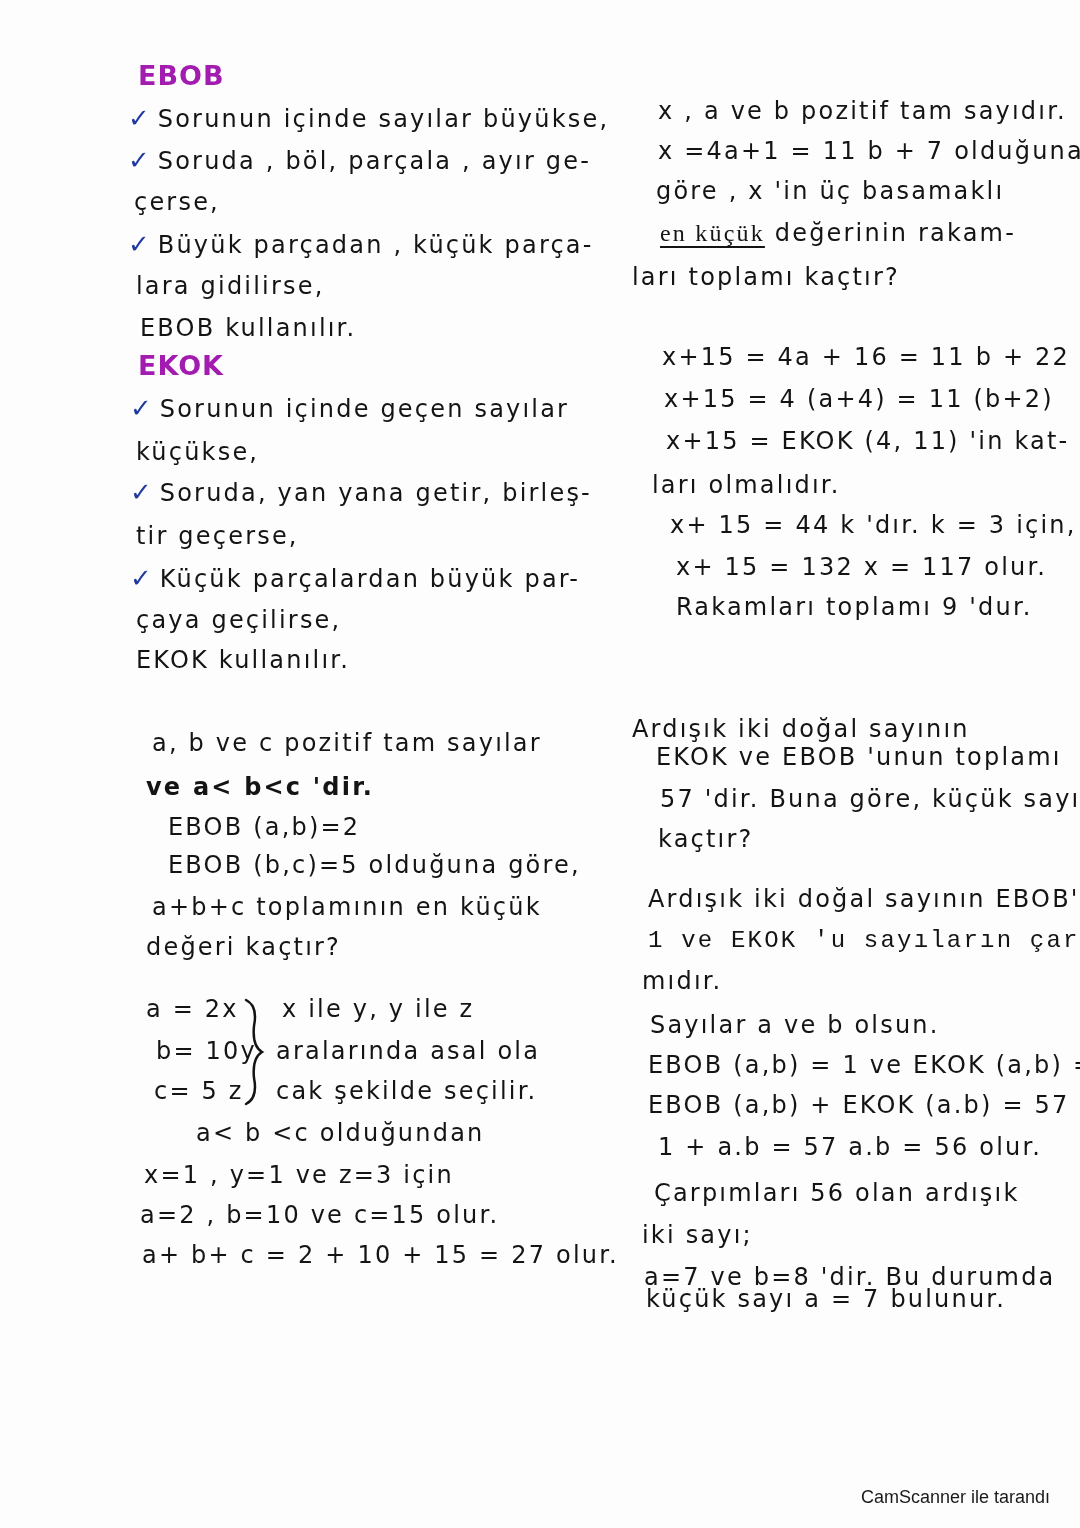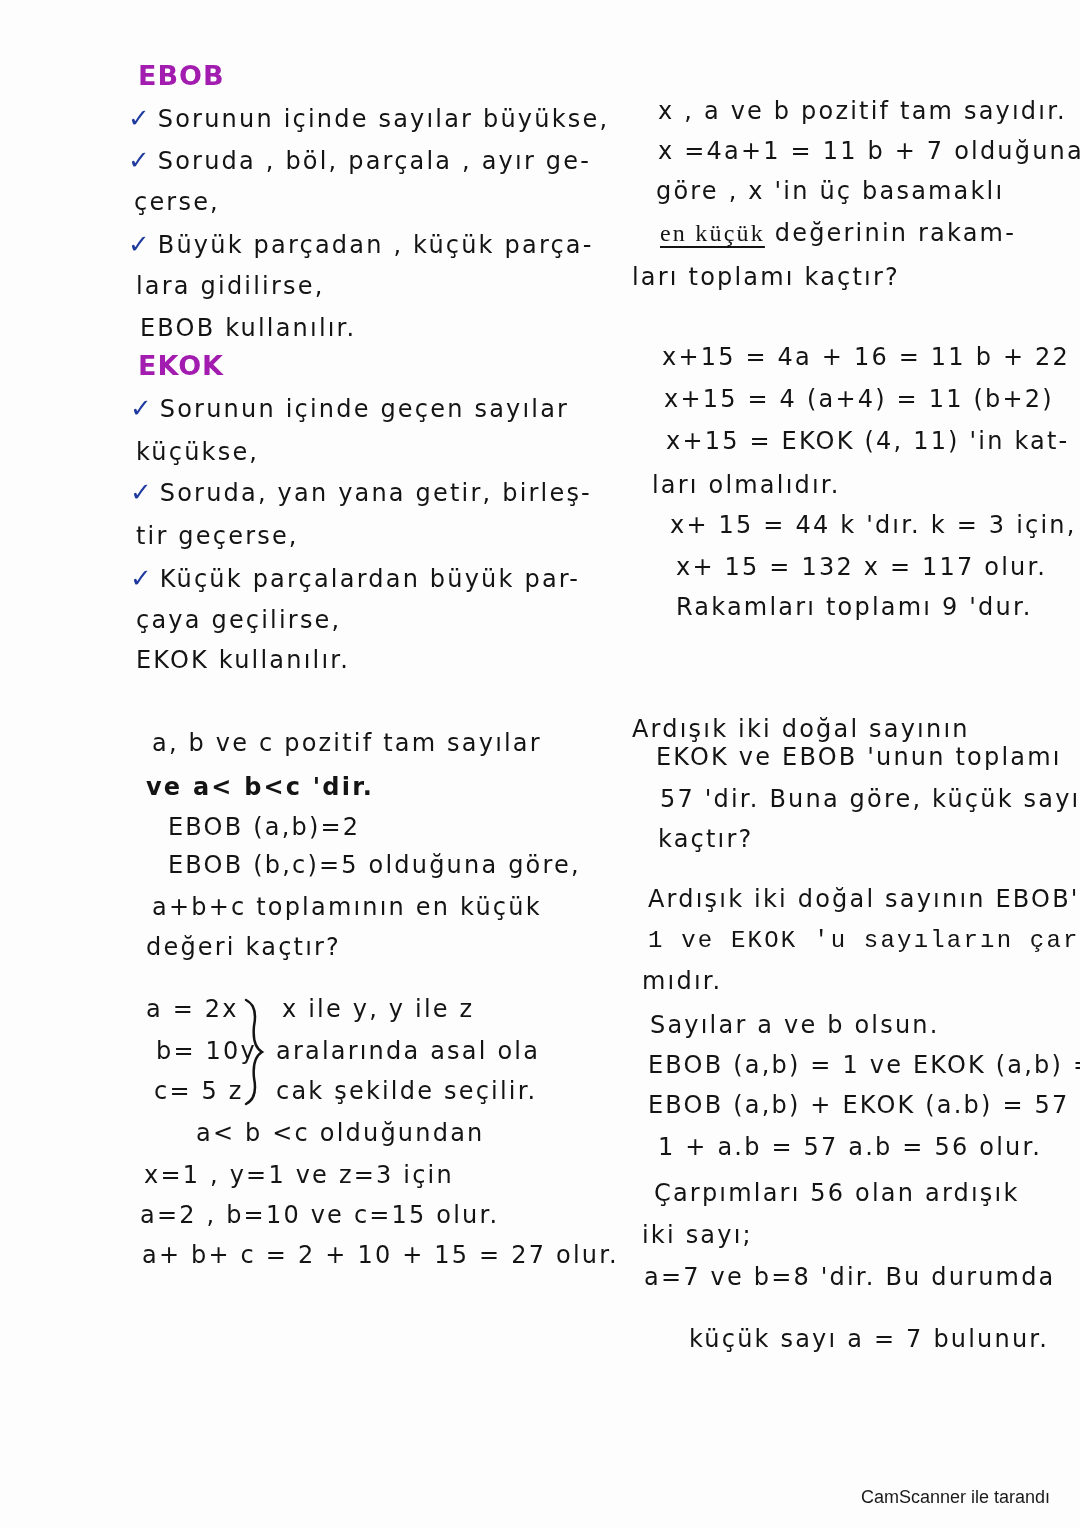--- a/index.html
+++ b/index.html
@@ -101,16 +101,16 @@
   <div class="line" style="left:648px; top:884px;">Ardışık iki doğal sayının EBOB'u</div>
   <div class="line" style="left:648px; top:926px;font-family:Liberation Mono, monospace;">1 ve EKOK 'u sayıların çarpı-</div>
   <div class="line" style="left:642px; top:966px;">mıdır.</div>
   <div class="line" style="left:650px; top:1010px;">Sayılar a ve b olsun.</div>
   <div class="line" style="left:648px; top:1050px;">EBOB (a,b) = 1 ve EKOK (a,b) = a.b</div>
   <div class="line" style="left:648px; top:1090px;">EBOB (a,b) + EKOK (a.b) = 57</div>
   <div class="line" style="left:658px; top:1132px;">1 + a.b = 57    a.b = 56 olur.</div>
   <div class="line" style="left:654px; top:1178px;">Çarpımları 56 olan ardışık</div>
   <div class="line" style="left:642px; top:1220px;">iki sayı;</div>
   <div class="line" style="left:644px; top:1262px;">a=7 ve b=8 'dir. Bu durumda</div>
-  <div class="line" style="left:646px; top:1324px;margin-left:43px;">küçük sayı a = 7 bulunur.</div>
+  <div class="line" style="left:646px; top:1284px;">küçük sayı a = 7 bulunur.</div>
 </div>
 
 <div class="footer">CamScanner ile tarandı</div>
 
 </body></html>

